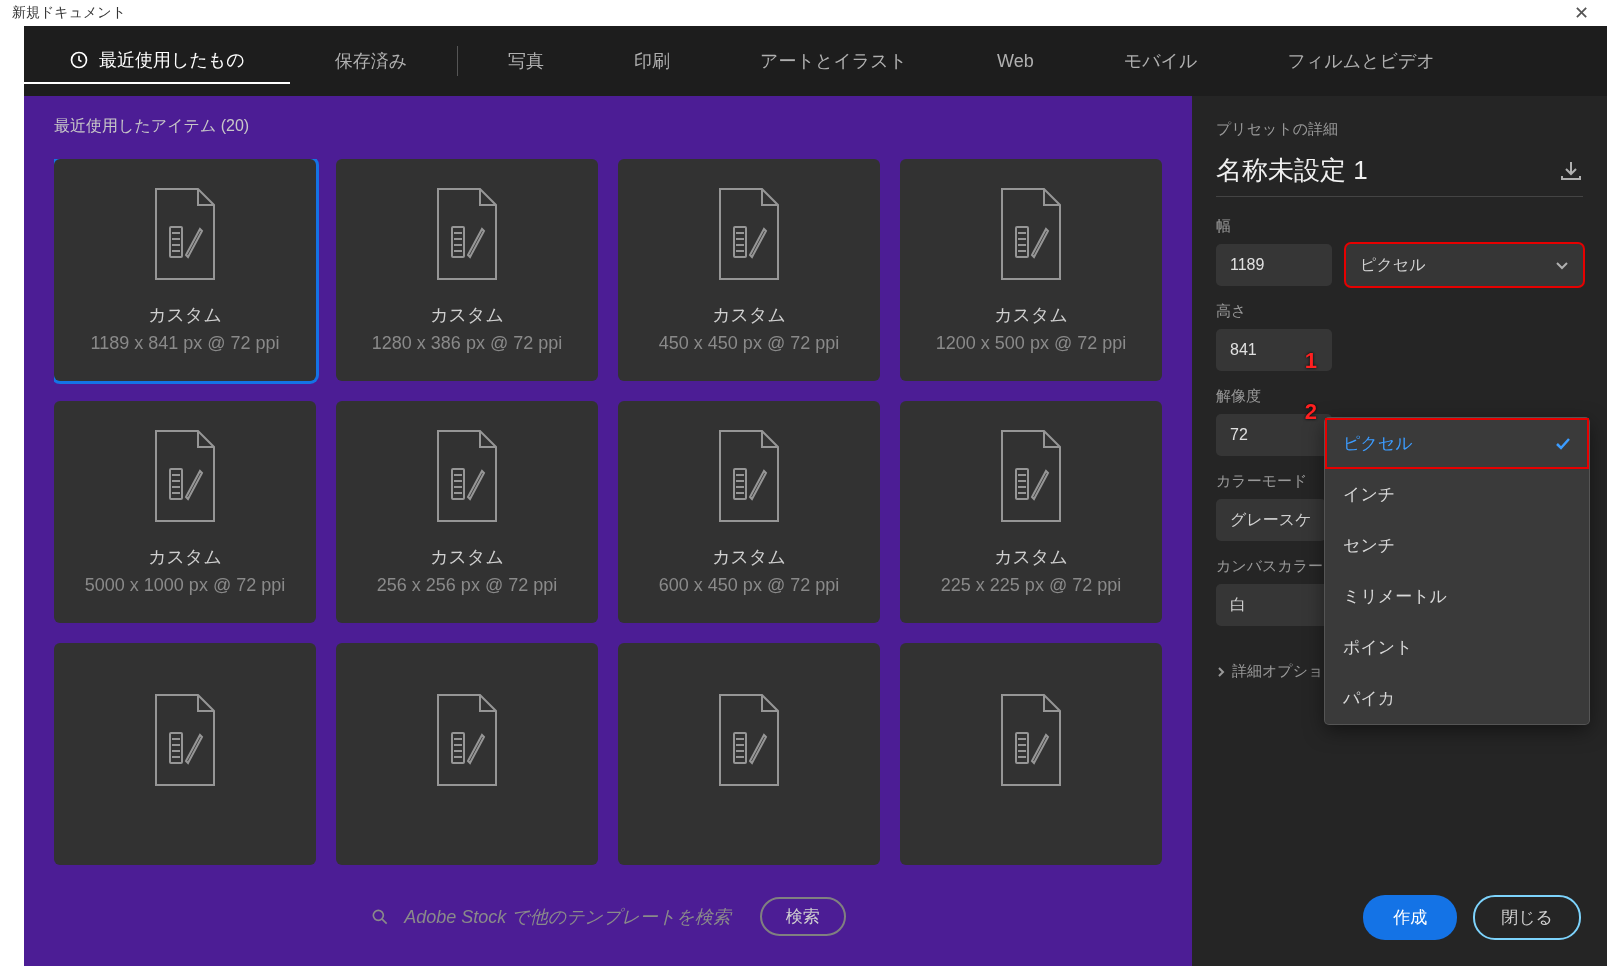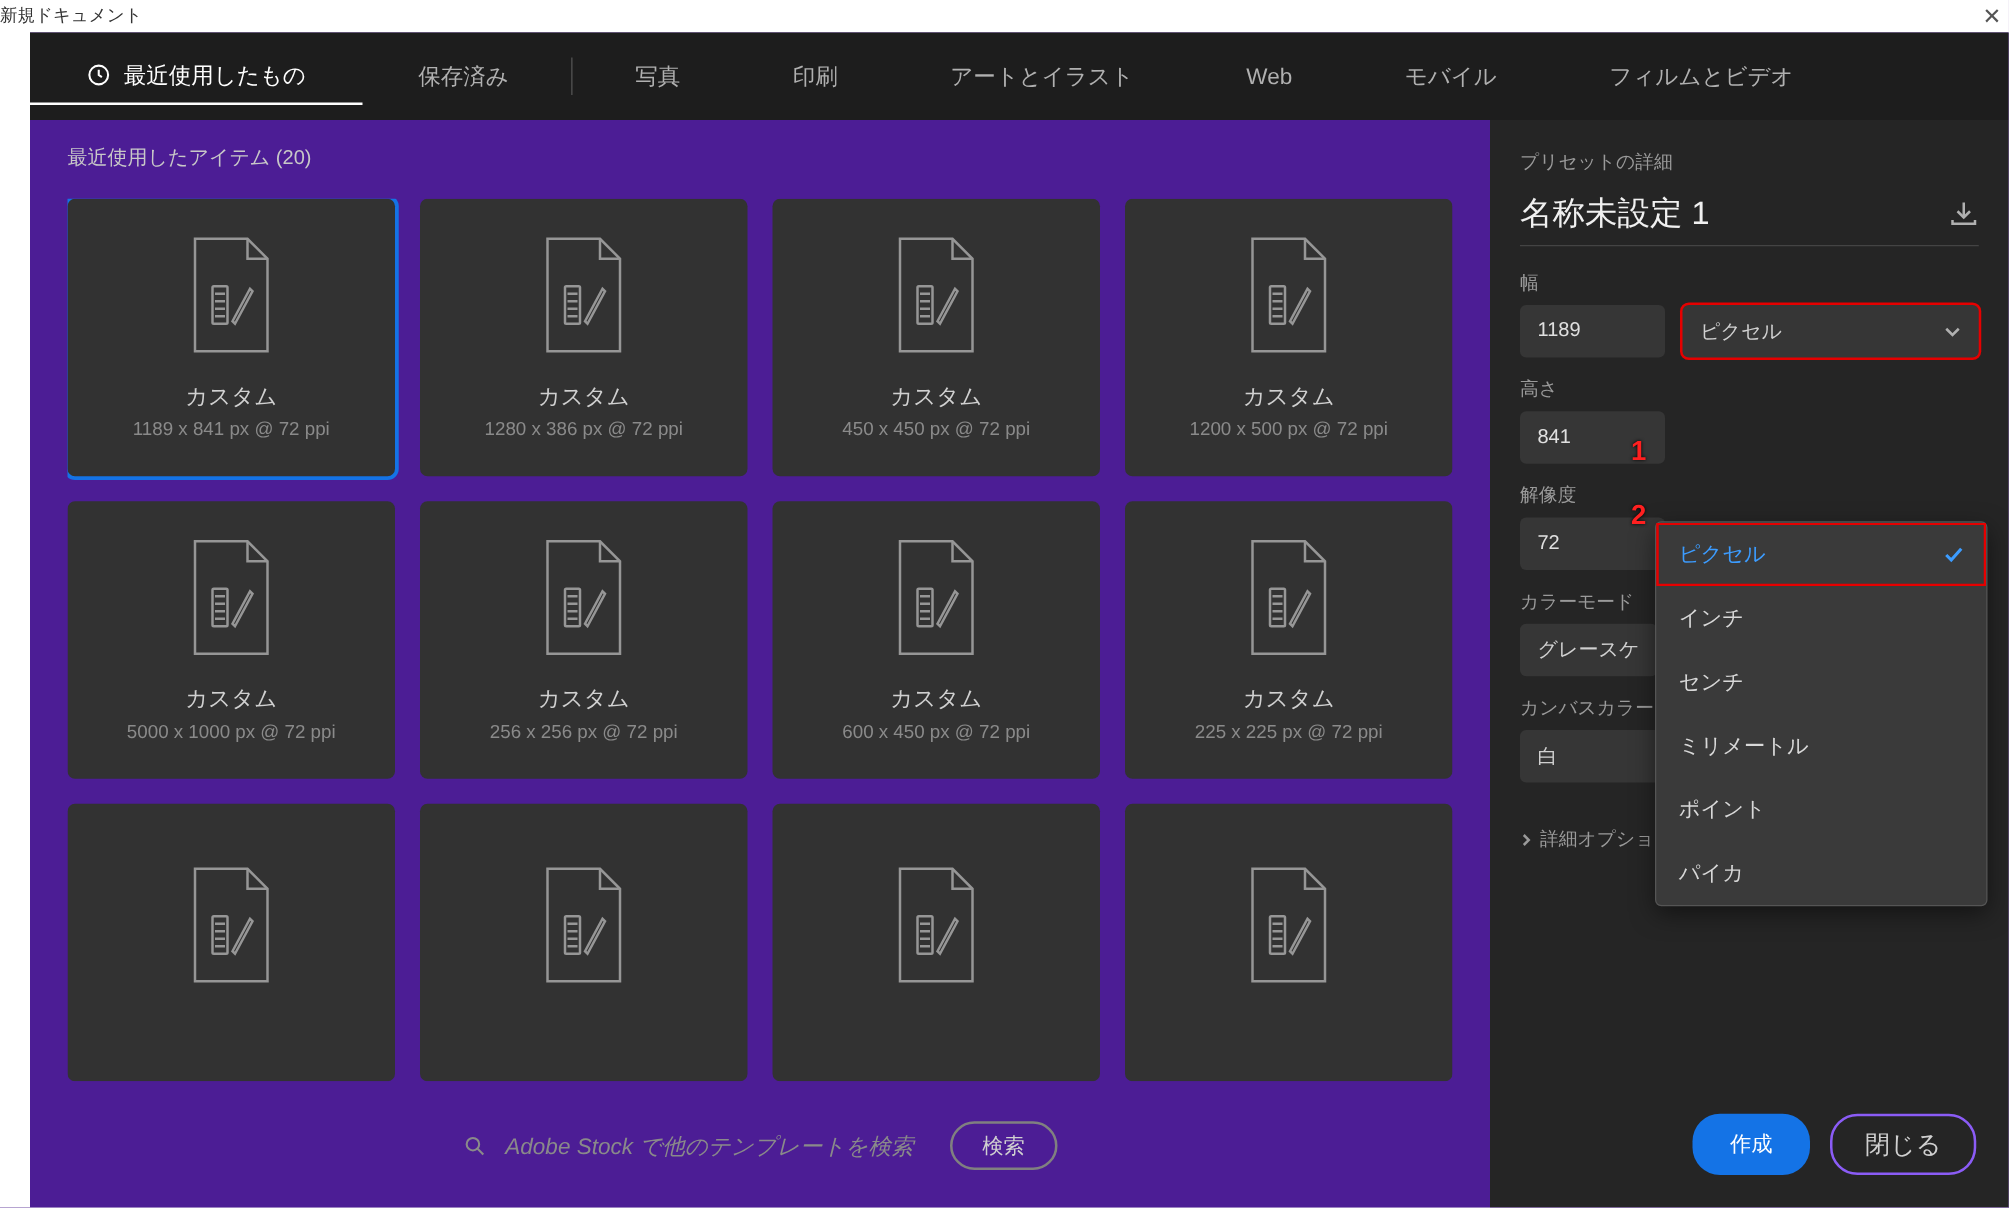--- a/index.html
+++ b/index.html
@@ -15,21 +15,21 @@
   height: 100%;
   display: flex;
   flex-direction: column;
   background: #fff;
 }
 .titlebar {
   height: 35px;
   display: flex;
   align-items: center;
   justify-content: space-between;
-  padding: 0 0;
+  padding: 0 12px;
   font-size: 14px;
   color: #333;
   background: #fff;
 }
 .close-x {
   font-size: 18px;
   color: #555;
   cursor: pointer;
   padding: 0 6px;
 }
@@ -112,21 +112,21 @@
   height: 94px;
   margin-bottom: 22px;
 }
 .card-title {
   color: #d0d0d0;
   font-size: 18px;
   margin-bottom: 6px;
 }
 .card-subtitle {
   color: #8a8a8a;
-  font-size: 15px;
+  font-size: 18px;
 }
 .search-row {
   display: flex;
   align-items: center;
   justify-content: center;
   gap: 29px;
   margin-top: 22px;
   padding: 10px 0;
 }
 .search-field {
@@ -289,24 +289,24 @@
   color: #fff;
   border: none;
   border-radius: 22px;
   padding: 10px 30px;
   font-size: 17px;
   cursor: pointer;
 }
 .btn-secondary {
   background: transparent;
   color: #d0d0d0;
-  border: 2px solid #8b5cf6;
+  border: 2px solid #7dd3fc;
   border-radius: 22px;
   padding: 9px 26px;
-  font-size: 20px;
+  font-size: 17px;
   cursor: pointer;
 }
 </style>
 </head>
 <body>
 
 <div class="window">
   <div class="titlebar">
     <span>新規ドキュメント</span>
     <span class="close-x">✕</span>

